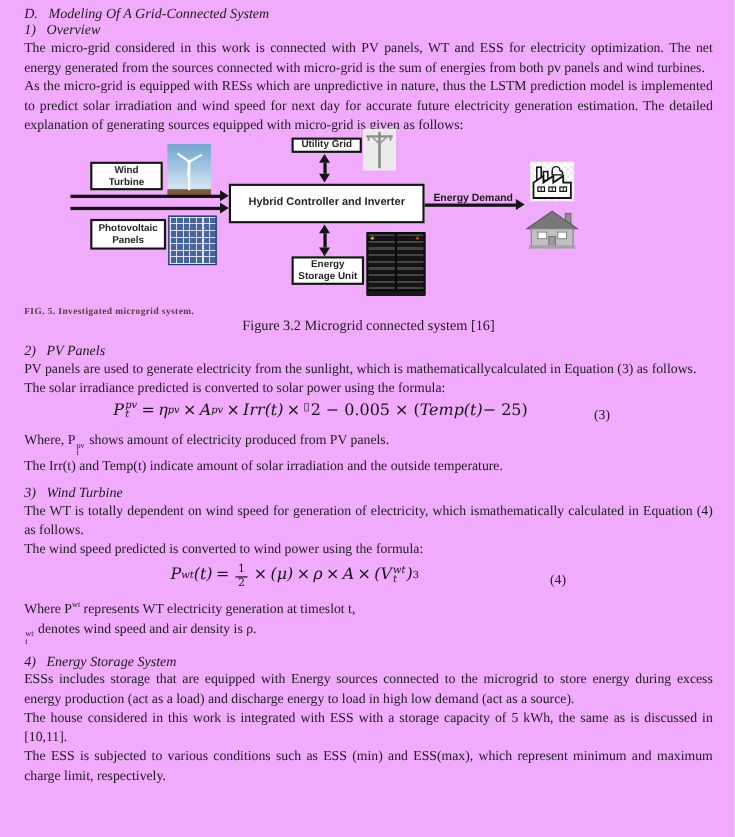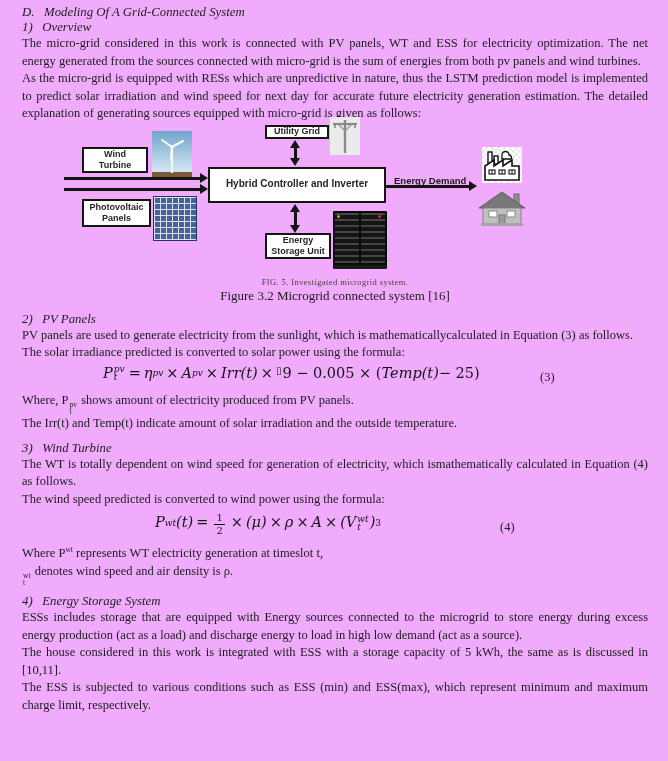--- a/index.html
+++ b/index.html
@@ -40,22 +40,22 @@
           repeating-linear-gradient(to right, rgba(255,255,255,.8) 0 1px, transparent 1px 6px),
           repeating-linear-gradient(to bottom, rgba(255,255,255,.8) 0 1px, transparent 1px 6px);}
   .factory-bg{background:repeating-conic-gradient(#ececec 0% 25%, #ffffff 0% 50%) 0 0/6px 6px;}
   .bat{background:#0b0b0b; border-radius:1px;}
   .bat .col{position:absolute; top:2px; height:50px; width:24px;
         background:repeating-linear-gradient(to bottom,#454545 0 2px,#141414 2px 6px);
         border-radius:1px;}
   .bat .feet{position:absolute; bottom:0; left:1px; right:1px; height:4px; background:#191919;}
   .bat .led1{position:absolute; width:3px; height:3px; background:#d4a017; top:4px; left:4px; border-radius:50%;}
   .bat .led2{position:absolute; width:3px; height:3px; background:#cc3322; top:4px; right:6px; border-radius:50%;}
-  .cap-small{margin-top:2px; text-align:center; font-size:8.5px; line-height:11px;
-        font-weight:400; color:#4a423c; letter-spacing:.4px;}
+  .cap-small{margin-top:2px; text-align:left; font-size:8.5px; line-height:11px;
+        font-weight:700; color:#4a423c; letter-spacing:.4px;}
   .cap-main{text-align:center; font-size:13px; line-height:16px; color:#1c1c1c;}
   
   .eqrow{position:relative; margin:3px 0 0 0;}
   .eqrow.e3{height:27px;}
   .eqrow.e4{height:34px;}
   .eq{font-family:"DejaVu Serif",serif; font-style:italic; font-size:14.5px; color:#141414;
       display:inline-flex; align-items:center;}
   .eq .sp{margin:0 3px;}
   .eq .ss{font-size:9px; vertical-align:-0.5em;}
   .eq .esup{font-size:9px; vertical-align:super; line-height:0;}
@@ -194,21 +194,21 @@
       <span class="sp up">=</span>
       <span>η</span>
         <span class="esup">pv</span>
       <span class="sp up">×</span>
       <span>A</span>
         <span class="esup">pv</span>
       <span class="sp up">×</span>
       <span>Irr(t)</span>
       <span class="sp up">×</span>
       <span class="tofu">▯</span>
-        <span class="up">9 − 0.005 × (</span>
+        <span class="up">2 − 0.005 × (</span>
         <span>Temp(t)</span>
         <span class="up"> − 25)</span>
     </span>
     <span class="eqnum">(3)</span>
   </div>
 
   <div class="line">
     <span>Where, P</span><span class="ss">
         <span>pv</span>
         <span>t</span>

